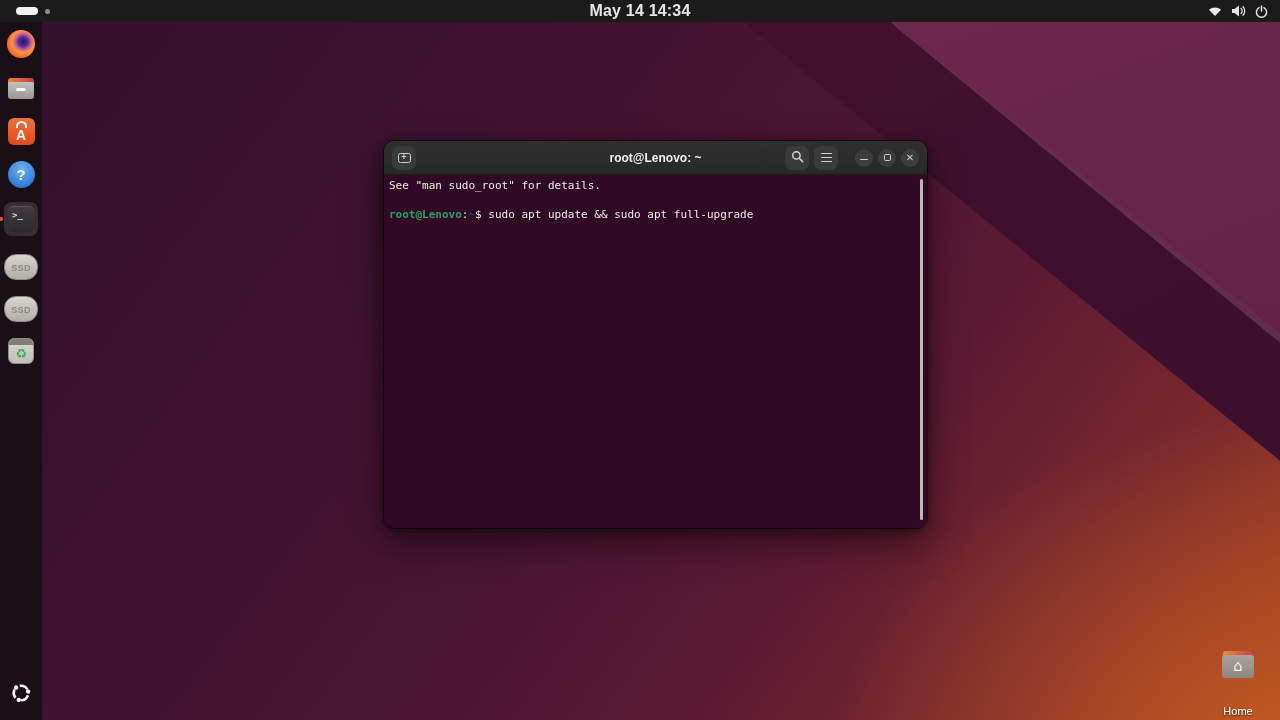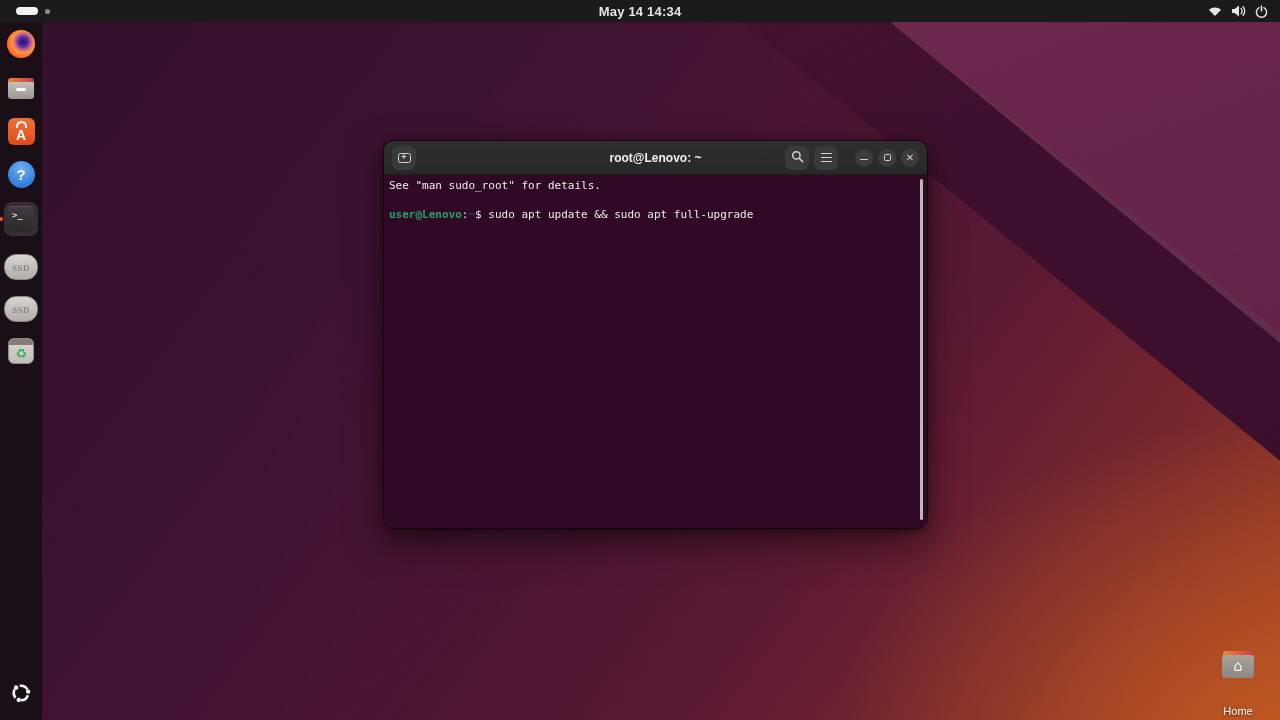--- a/index.html
+++ b/index.html
@@ -18,21 +18,21 @@
   .facet-edge { position:absolute; inset:0; background:rgba(225,160,190,.22);
     clip-path:polygon(69.6% 3%, 100% 46.4%, 100% 47.6%, 69.9% 3.6%); }
 
   
   .topbar { position:absolute; left:0; top:0; width:1280px; height:22px; background:#1b1b1b;
     display:flex; align-items:center; justify-content:space-between; z-index:50; }
   .tb-left { display:flex; align-items:center; gap:7px; padding-left:16px; height:100%; }
   .ws-pill { width:22px; height:8px; border-radius:5px; background:#f4f2f0; }
   .ws-dot { width:5px; height:5px; border-radius:50%; background:#8d8d8d; }
   .tb-clock { position:absolute; left:50%; transform:translateX(-50%); color:#e8e6e3;
-    font-size:13px; font-weight:600; letter-spacing:.2px; cursor:default; }
+    font-size:16px; font-weight:600; letter-spacing:.2px; cursor:default; }
   .tb-right { display:flex; align-items:center; gap:9px; padding-right:12px; height:100%; }
   .tb-right svg { display:block; }
 
   
   .dock { position:absolute; left:0; top:22px; bottom:0; width:42px; background:#1a0f17;
     display:flex; flex-direction:column; align-items:center; padding-top:7px; z-index:40; }
   .dock-item { position:relative; width:34px; height:30px; display:flex; align-items:center; justify-content:center; flex:0 0 auto; }
   .di-firefox { margin-bottom:14px; }
   .di-files { margin-bottom:13px; }
   .di-software { margin-bottom:13px; }
@@ -58,21 +58,21 @@
   .software-ic .bag-letter { font-size:14px; font-weight:700; line-height:1; margin-bottom:3px; }
   .help-ic { width:27px; height:27px; border-radius:50%; background:radial-gradient(circle at 50% 30%, #6cb2f2, #2f7ad8 75%);
     color:#fff; font-size:15px; font-weight:700; display:flex; align-items:center; justify-content:center; }
   .term-hl { width:34px; height:34px; border-radius:8px; background:rgba(255,255,255,.13);
     display:flex; align-items:center; justify-content:center; }
   .term-ic { width:26px; height:26px; border-radius:5px; background:linear-gradient(#413b40,#2c282c);
     border-top:1px solid #5a5258; color:#cfe3cb; font-family:"DejaVu Sans Mono", monospace;
     font-size:9px; font-weight:700; padding:3px 0 0 4px; }
   .running-dot { position:absolute; left:-5px; top:15px; width:4px; height:4px; border-radius:50%; background:#e95420; }
   .ssd-ic { width:48px; height:26px; border-radius:12px; background:linear-gradient(#d8d4d0,#b1ada9);
-    border:1px solid #8f8b87; display:flex; align-items:flex-end; justify-content:center;font-family:Liberation Serif, serif; }
+    border:1px solid #8f8b87; display:flex; align-items:flex-end; justify-content:center; }
   .ssd-ic span { font-size:9px; font-weight:700; color:#8b8781; letter-spacing:.3px; line-height:1; margin-bottom:6px; }
   .trash-ic { width:26px; height:26px; border-radius:6px; background:linear-gradient(#dbd7d3,#c0bcb8);
     border:1px solid #8f8b87; position:relative; display:flex; align-items:center; justify-content:center; }
   .trash-lid { position:absolute; top:0; left:0; right:0; height:6px; border-radius:5px 5px 0 0; background:#817d77; }
   .trash-glyph { color:#2eb353; font-size:13px; line-height:1; margin-top:4px; font-family:"DejaVu Sans", sans-serif; }
 
   
   .terminal-window { position:absolute; left:384px; top:141px; width:543px; height:387px;
     border-radius:10px; box-shadow:0 14px 36px rgba(0,0,0,.5), 0 2px 8px rgba(0,0,0,.4);
     outline:1px solid rgba(0,0,0,.55); z-index:60; }
@@ -244,21 +244,21 @@
     <div class="circ-btn">
       <span class="max-glyph"></span>
     </div>
     <div class="circ-btn">
       <span class="close-glyph">✕</span>
     </div>
   </div>
   <div class="term-body">
     <div class="term-line">See "man sudo_root" for details.</div>
     <div class="term-line"></div>
-    <div class="term-line"><span class="p-user">user@Lenovo</span><span class="p-sep">:</span><span class="p-path">~</span><span class="p-dollar">$ </span><span>sudo apt update &amp;&amp; sudo apt full-upgrade</span></div>
+    <div class="term-line"><span class="p-user">root@Lenovo</span><span class="p-sep">:</span><span class="p-path">~</span><span class="p-dollar">$ </span><span>sudo apt update &amp;&amp; sudo apt full-upgrade</span></div>
     <div class="term-scrollbar"></div>
   </div>
 </div>
 
 <div class="home-launcher">
   <div class="home-folder">
     <div class="home-back"></div>
     <div class="home-front">
         <span class="home-house">⌂</span>
       </div>

